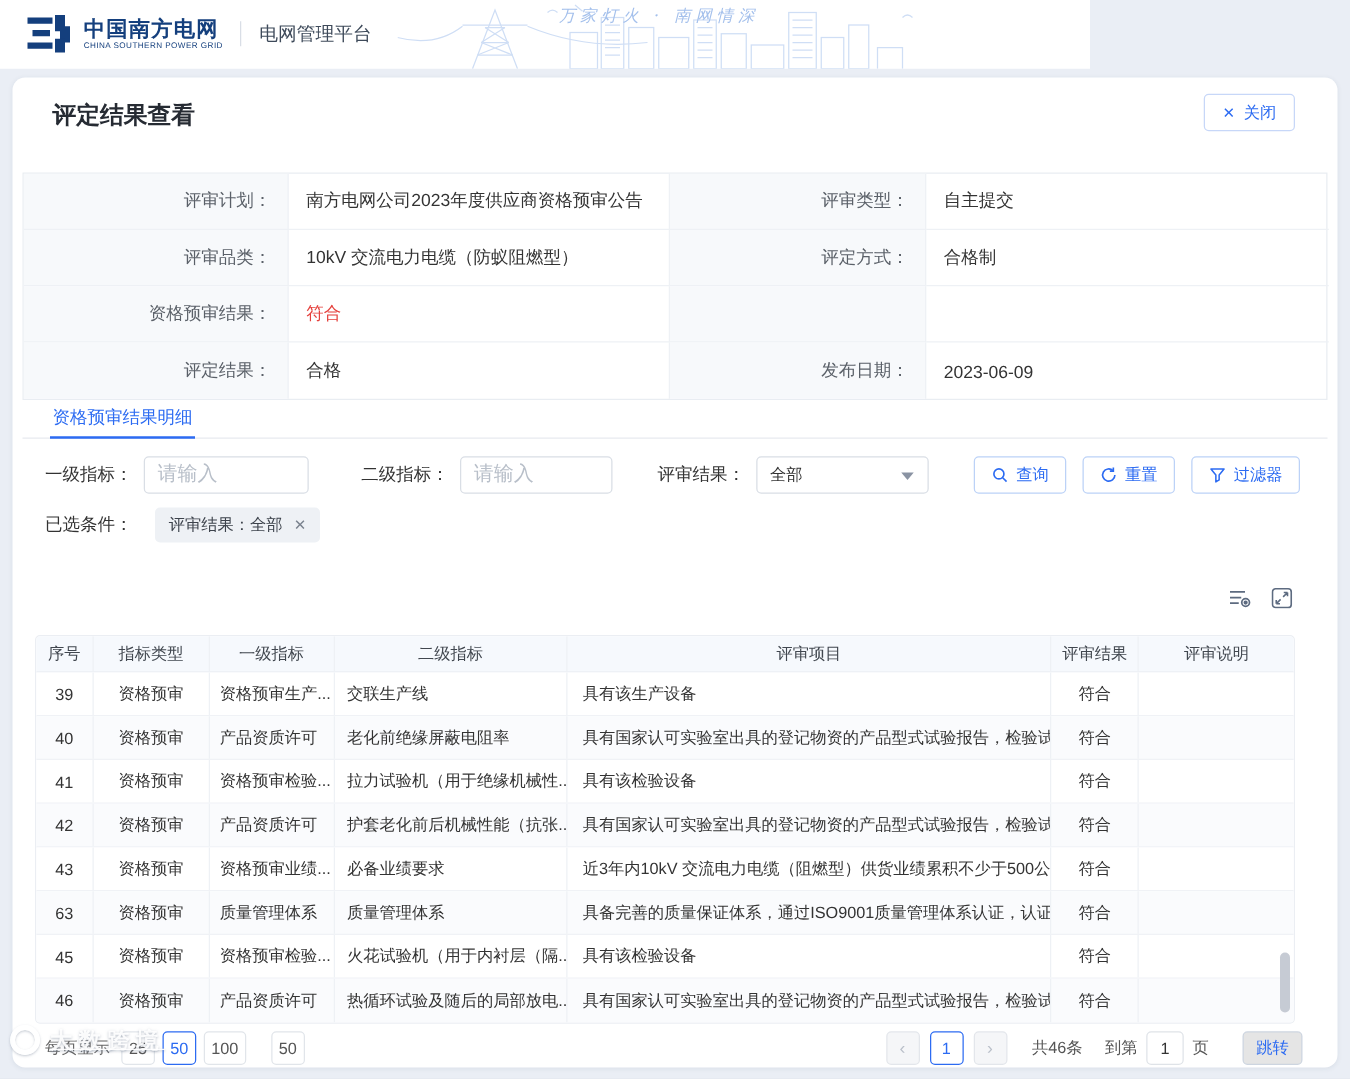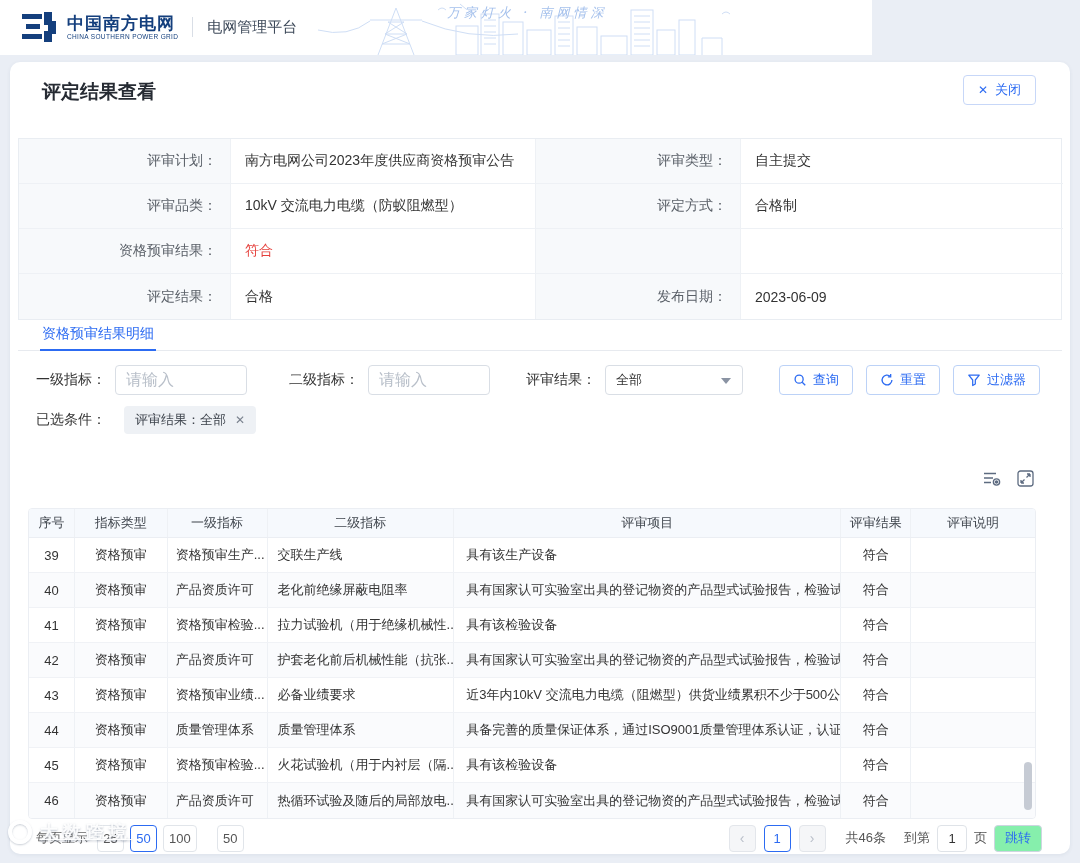--- a/index.html
+++ b/index.html
@@ -110,22 +110,22 @@
   .size-box.extra{margin-left:14px;}
   .pager{margin-left:auto; display:flex; align-items:center; gap:8px;}
   .pg-btn{width:27px; height:27px; border:1px solid #e3e6eb; background:#f5f6f8; color:#b9bfc9; border-radius:4px;
           display:flex; align-items:center; justify-content:center; font-size:14px; cursor:pointer;}
   .pg-cur{width:27px; height:27px; border:1px solid var(--accent); color:var(--accent); background:#fff;
           border-radius:4px; display:flex; align-items:center; justify-content:center; cursor:pointer;}
   .total{margin:0 10px 0 12px; color:#555;}
   .goto{display:flex; align-items:center; gap:7px;}
   .goto-input{width:30px; height:27px; border:1px solid #dfe3e8; border-radius:4px; text-align:center;
               font-size:13px; color:#333; outline:none; font-family:inherit;}
-  .jump-btn{height:27px; padding:0 10px; border:1px solid #cdd5e0; background:#86efac; color:var(--accent);
-            border-radius:4px; font-size:13px; cursor:pointer; font-family:inherit; margin-left:0;}
+  .jump-btn{height:27px; padding:0 10px; border:1px solid #cdd5e0; background:#e5e5e5; color:var(--accent);
+            border-radius:4px; font-size:13px; cursor:pointer; font-family:inherit; margin-left:20px;}
 
   
   .watermark{position:absolute; left:8px; top:820px; display:flex; align-items:center; gap:8px; z-index:6;
              pointer-events:none; color:rgba(255,255,255,.92);
              text-shadow:0 1px 2px rgba(118,130,150,.5);}
   .wm-ring{width:24px; height:24px; border:4px solid rgba(255,255,255,.92); border-radius:50%;
            box-shadow:0 1px 2px rgba(118,130,150,.4), inset 0 1px 2px rgba(118,130,150,.4);}
   .wm-text{font-size:18px; font-weight:bold; letter-spacing:5px;text-decoration:underline;}
 </style>
 </head>
@@ -322,21 +322,21 @@
           <div class="tr">
             <div class="td c0">43</div>
             <div class="td c1">资格预审</div>
             <div class="td c2">资格预审业绩...</div>
             <div class="td c3">必备业绩要求</div>
             <div class="td c4">近3年内10kV 交流电力电缆（阻燃型）供货业绩累积不少于500公里...</div>
             <div class="td c5">符合</div>
             <div class="td c6"></div>
           </div>
           <div class="tr">
-            <div class="td c0">44</div>
+            <div class="td c0">63</div>
             <div class="td c1">资格预审</div>
             <div class="td c2">质量管理体系</div>
             <div class="td c3">质量管理体系</div>
             <div class="td c4">具备完善的质量保证体系，通过ISO9001质量管理体系认证，认证范...</div>
             <div class="td c5">符合</div>
             <div class="td c6"></div>
           </div>
           <div class="tr">
             <div class="td c0">45</div>
             <div class="td c1">资格预审</div>

